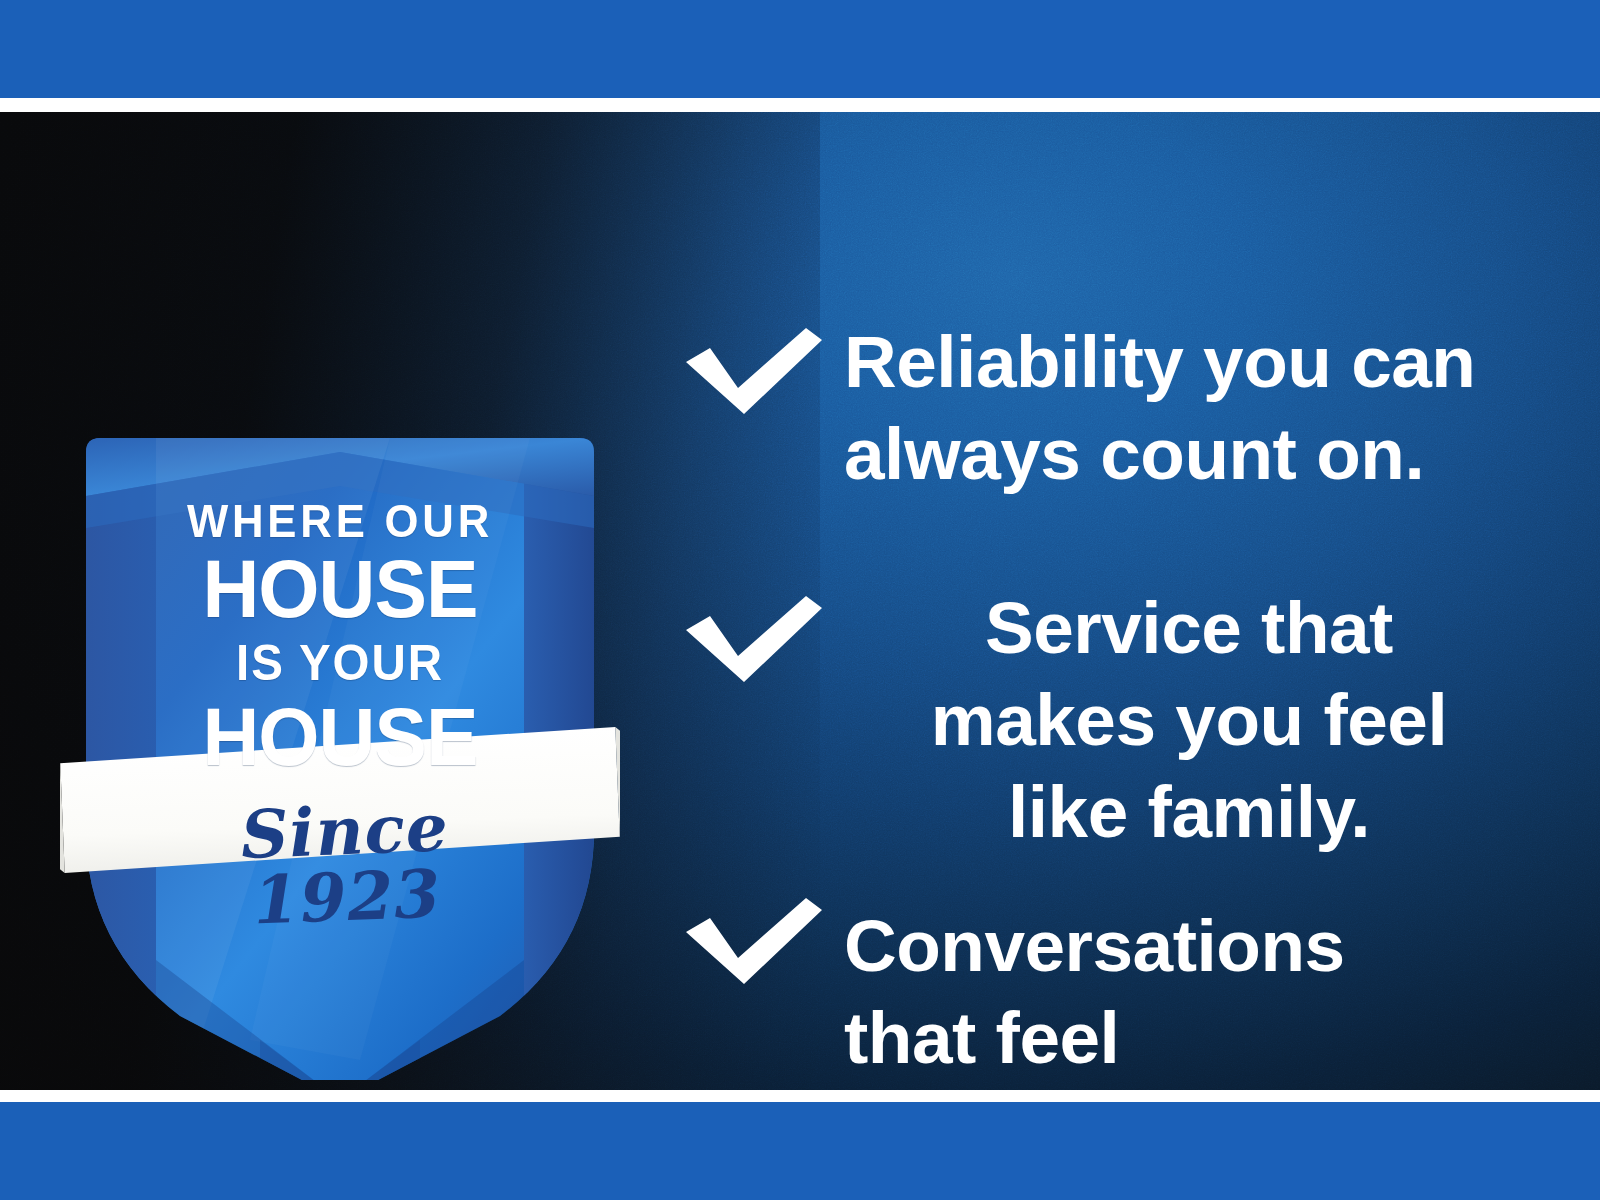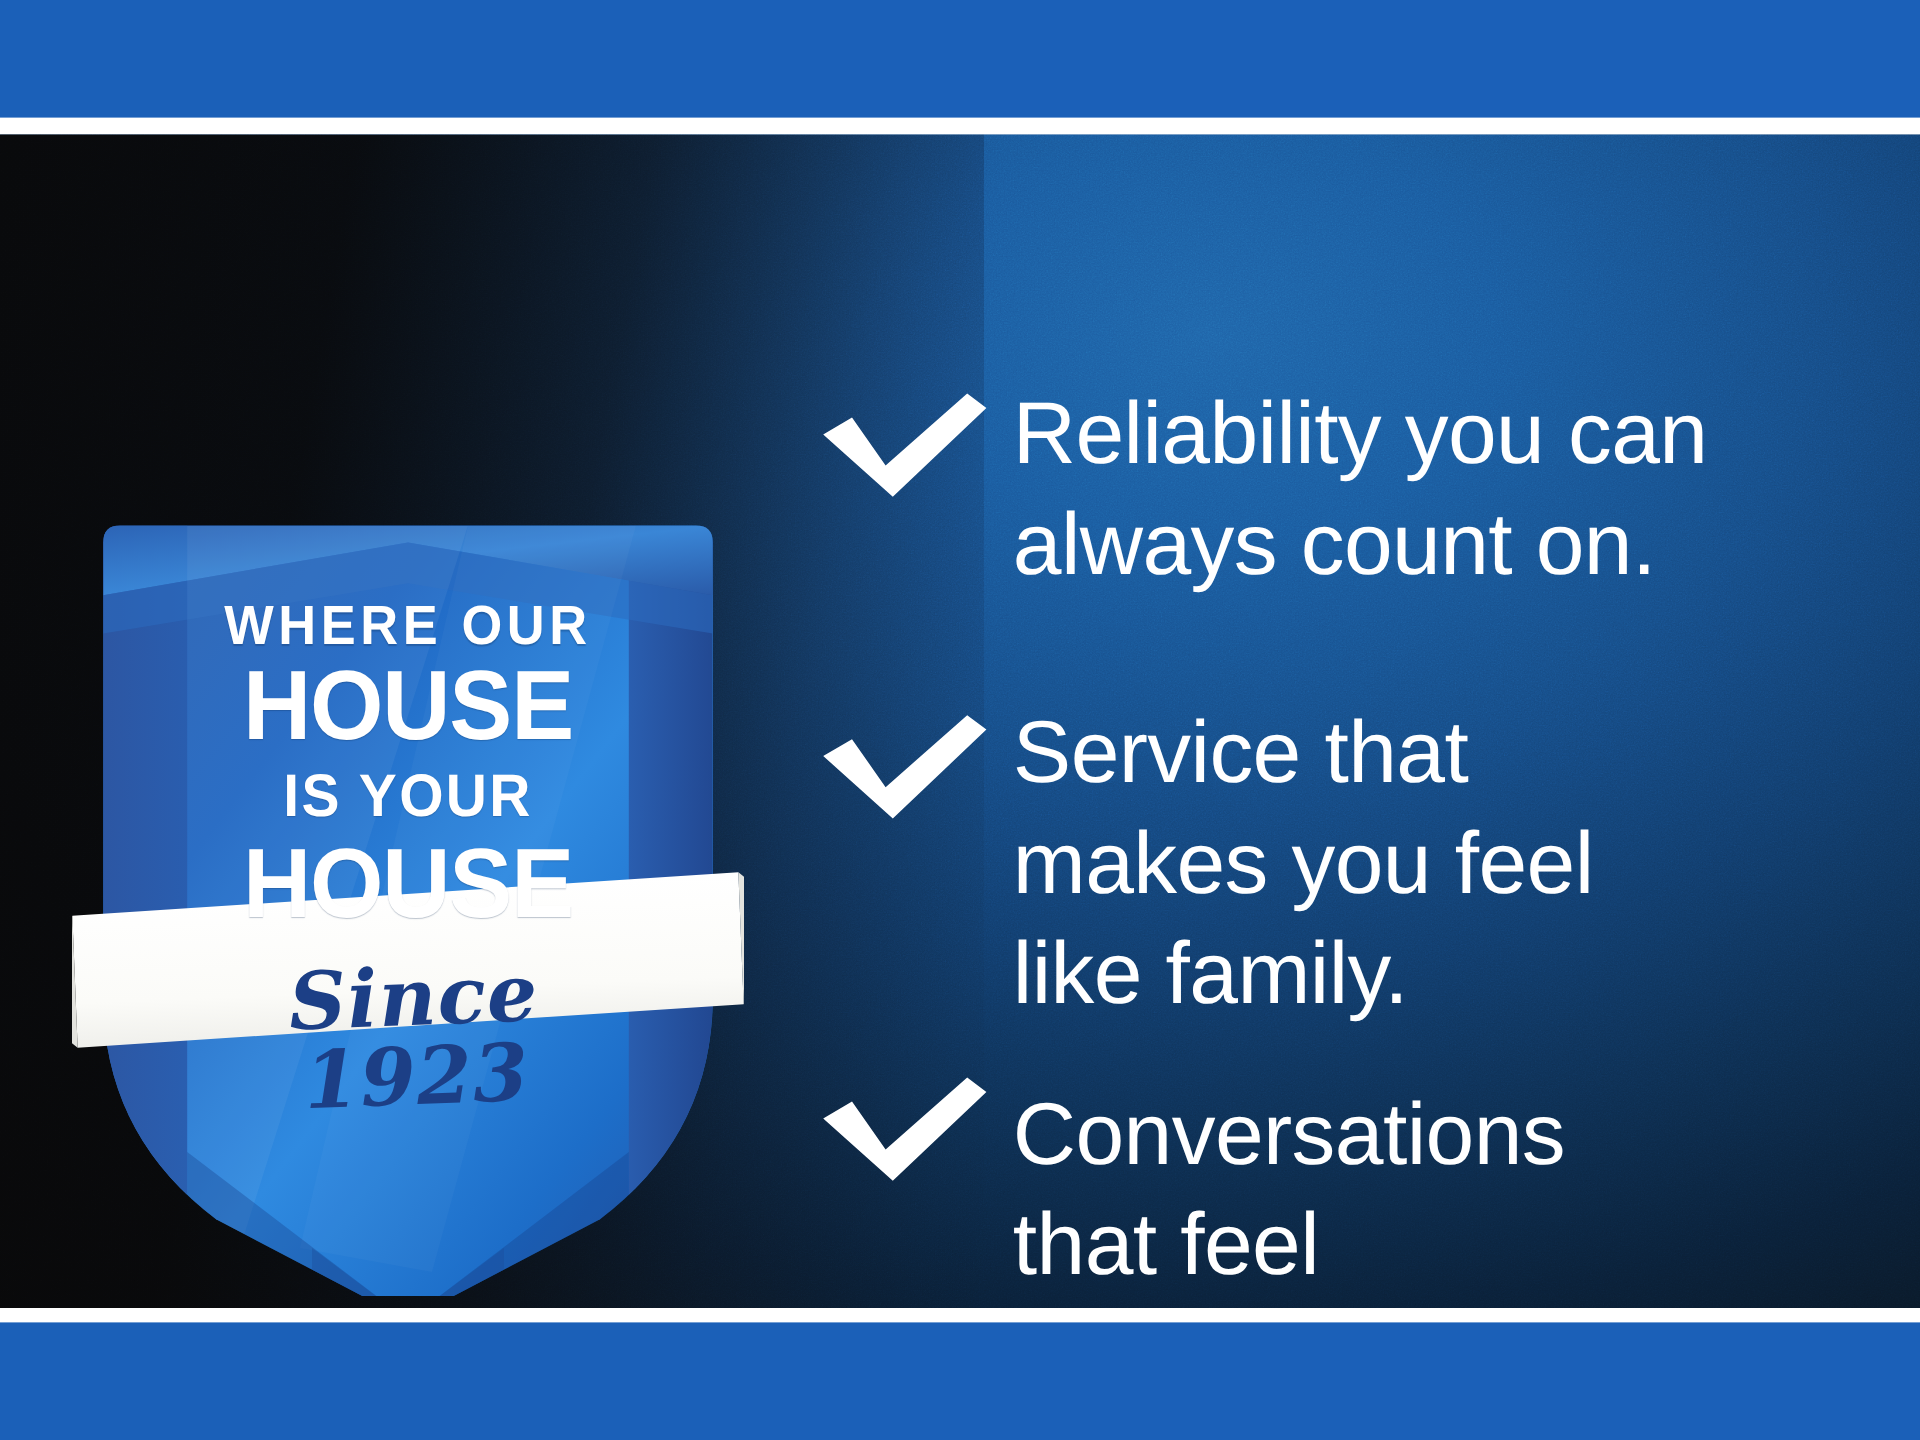--- a/index.html
+++ b/index.html
@@ -79,27 +79,27 @@
   }
 
   
   #bullets{position:absolute;left:672px;top:112px;width:860px;height:978px;}
   .bullet{position:absolute;left:0;width:860px;}
   .check{position:absolute;left:8px;width:146px;height:92px;}
   .bullet-text{
     position:absolute;left:172px;width:690px;
     color:#ffffff;
     font-family:"Liberation Sans",sans-serif;
-    font-weight:normal;
+    font-weight:bold;
     font-size:73px;line-height:92px;
     letter-spacing:-0.5px;
     white-space:pre-line;
   }
   #bullet-0{top:92px;}   #bullet-0 .check{top:10px;}   #bullet-0 .bullet-text{top:0px;}
-  #bullet-1{top:358px;}  #bullet-1 .check{top:12px;}   #bullet-1 .bullet-text{top:0px;}
+  #bullet-1{top:358px;}  #bullet-1 .check{top:12px;}   #bullet-1 .bullet-text{top:0px;text-align:center;}
   #bullet-2{top:660px;}  #bullet-2 .check{top:12px;}   #bullet-2 .bullet-text{top:16px;}
 </style>
 </head>
 <body>
 
 <div id="canvas">
 
   <div class="bar" id="bar-top" style="background:#1b60b8"></div>
 
   <div id="panel">

